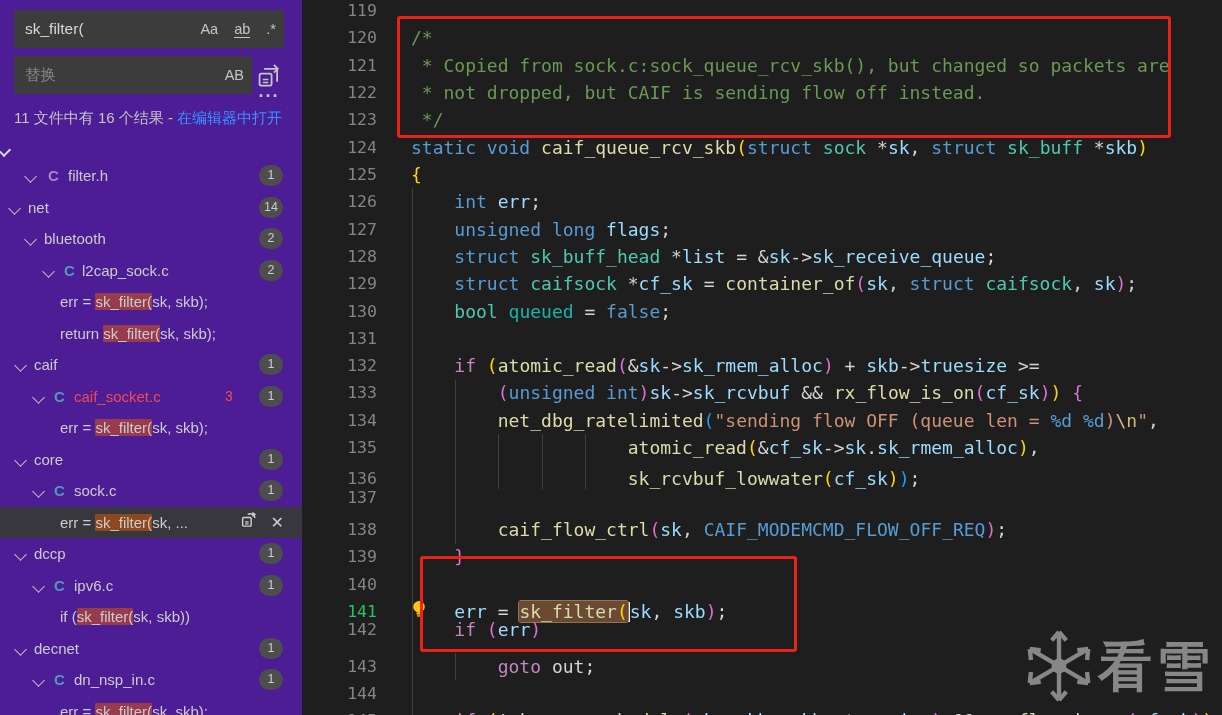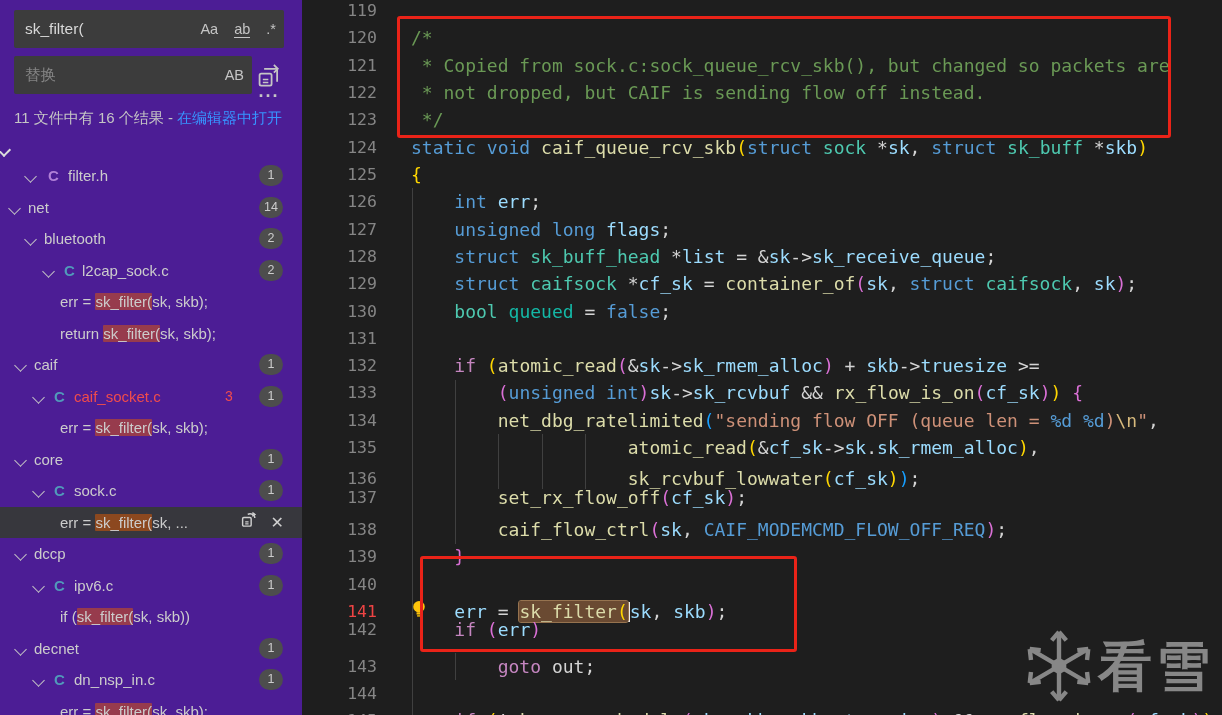--- a/index.html
+++ b/index.html
@@ -35,21 +35,21 @@
   .badge{position:absolute;right:19px;top:5px;min-width:14px;height:21px;padding:0 5px;border-radius:11px;
          background:#4d4d4d;color:#cccccc;font-size:12.5px;line-height:21px;text-align:center;}
   .mhl{background:rgba(234,92,0,0.48);border-radius:1px;}
   .row-actions{position:absolute;right:18px;top:0;height:31.5px;display:flex;align-items:center;gap:12px;}
   .close-x{color:#d0d0d0;font-size:16px;cursor:pointer;}
   
   #editor{position:absolute;left:302px;top:0;width:920px;height:715px;background:#1e1e1e;overflow:hidden;}
   .crow{position:absolute;left:0;right:0;height:27.32px;}
   .lnum{position:absolute;left:0;width:75px;text-align:right;color:#858585;
         font-family:"DejaVu Sans Mono",monospace;font-size:16.5px;line-height:27.32px;}
-  .lnum.active{color:#ef4444;}
+  .lnum.active{color:#22c55e;}
   .ccode{position:absolute;left:109px;top:0;white-space:pre;
          font-family:"DejaVu Sans Mono",monospace;font-size:18px;line-height:27.32px;color:#d4d4d4;}
   .cur-match{background:#6a4a32;outline:1px solid #96734f;border-radius:2px;}
   .cursor{display:inline-block;width:2px;height:20px;background:#eeeeee;vertical-align:-4px;}
   .iguide{position:absolute;width:1px;background:#404040;}
   .annotation{position:absolute;border:3.5px solid #ea2318;border-radius:3px;pointer-events:none;}
   #bulb{position:absolute;left:108px;top:599px;width:18px;height:20px;}
   
   #watermark{position:absolute;right:8px;bottom:10px;display:flex;align-items:center;opacity:0.82;}
   #wm-text{font-size:54px;font-weight:bold;color:#9e9e9e;letter-spacing:4px;line-height:60px;}
@@ -195,21 +195,20 @@
         <div class="crow" style="top: 434.12px;">
           <span class="lnum">135</span>
           <span class="ccode"><span style="color: rgb(220, 220, 170);">                    atomic_read</span><span style="color: rgb(255, 215, 0);">(</span><span style="color: rgb(212, 212, 212);">&amp;</span><span style="color: rgb(156, 220, 254);">cf_sk</span><span style="color: rgb(212, 212, 212);">-&gt;</span><span style="color: rgb(156, 220, 254);">sk</span><span style="color: rgb(212, 212, 212);">.</span><span style="color: rgb(156, 220, 254);">sk_rmem_alloc</span><span style="color: rgb(255, 215, 0);">)</span><span style="color: rgb(212, 212, 212);">,</span></span>
         </div>
         <div class="crow" style="top: 465px;">
           <span class="lnum">136</span>
           <span class="ccode"><span style="color: rgb(220, 220, 170);">                    sk_rcvbuf_lowwater</span><span style="color: rgb(255, 215, 0);">(</span><span style="color: rgb(156, 220, 254);">cf_sk</span><span style="color: rgb(255, 215, 0);">)</span><span style="color: rgb(23, 159, 255);">)</span><span style="color: rgb(212, 212, 212);">;</span></span>
         </div>
         <div class="crow" style="top: 484px;">
           <span class="lnum">137</span>
-          <span class="ccode"><span style="color: rgb(220, 220, 170);">        set_rx_flow_off</span><span style="color: rgb(218, 112, 214);">(</span><span style="color: rgb(156, 220, 254);">cf_sk</span><span style="color: rgb(218, 112, 214);">)</span><span style="color: rgb(212, 212, 212);">;</span></span>
         </div>
         <div class="crow" style="top: 516.08px;">
           <span class="lnum">138</span>
           <span class="ccode"><span style="color: rgb(220, 220, 170);">        caif_flow_ctrl</span><span style="color: rgb(218, 112, 214);">(</span><span style="color: rgb(156, 220, 254);">sk</span><span style="color: rgb(212, 212, 212);">, </span><span style="color: rgb(86, 156, 214);">CAIF_MODEMCMD_FLOW_OFF_REQ</span><span style="color: rgb(218, 112, 214);">)</span><span style="color: rgb(212, 212, 212);">;</span></span>
         </div>
         <div class="crow" style="top: 543.4px;">
           <span class="lnum">139</span>
           <span class="ccode"><span style="color: rgb(218, 112, 214);">    }</span></span>
         </div>
         <div class="crow" style="top: 570.72px;">

